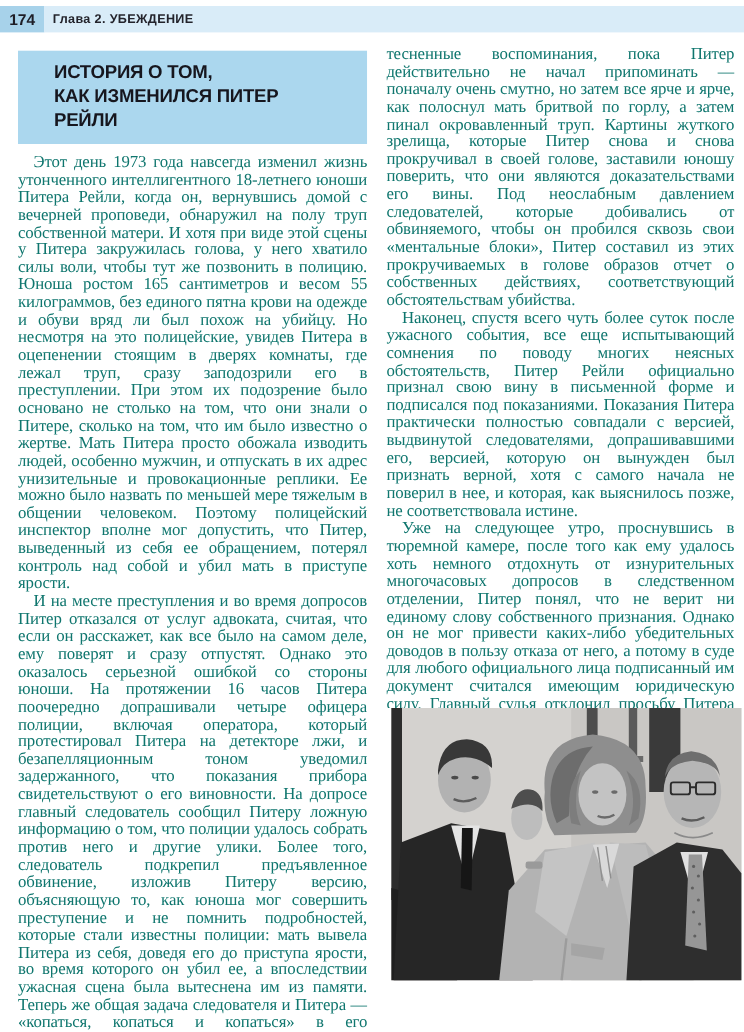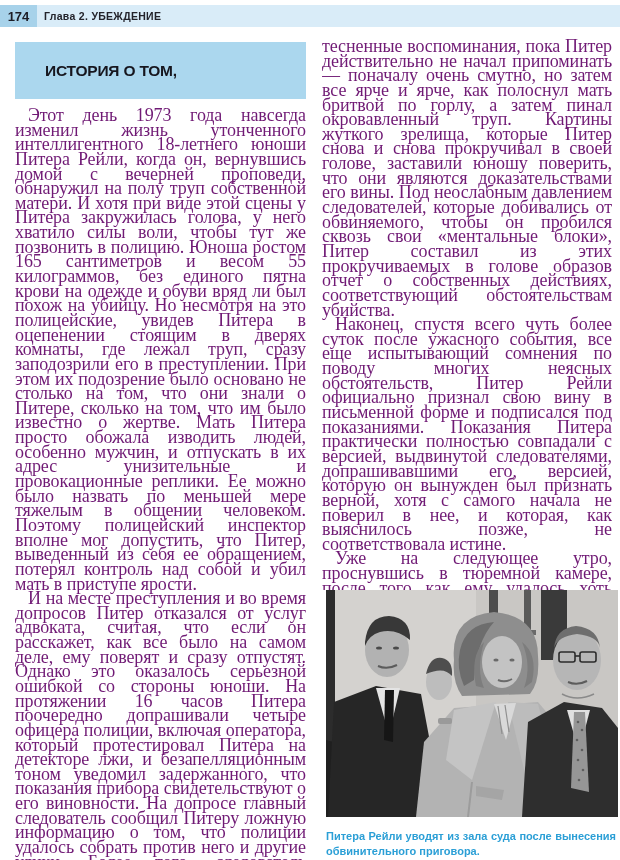--- a/index.html
+++ b/index.html
@@ -28,22 +28,22 @@
   
   .content {
     position:absolute; top:42px; left:15px; width:597px; height:818px;
     display:flex; gap:16px;
   }
   .col { width:291px; position:relative; }
   .col-right { width:290px; margin-top:-3px; }
   .col-left { overflow:hidden; height:818px; }
   .col-text-right { height:551px; overflow:hidden; }
   p.body {
-    font-size:18px; line-height:14.64px; letter-spacing:-0.1px;
-    color:#701a75; text-align:justify;
+    font-size:14px; line-height:14.64px; letter-spacing:-0.1px;
+    color:#0f766e; text-align:justify;
   }
   p.indent { text-indent:13px; }
   
   .story-box {
     background:#abd7ee; padding:9px 22px 9px 30px; margin-bottom:9px;
     min-height:57px; display:flex; flex-direction:column; justify-content:center;
   }
   .story-box .ttl {
     font-family:"Liberation Sans", sans-serif;
     font-size:15.5px; font-weight:700; line-height:20px;
@@ -69,20 +69,21 @@
   <header class="chapter-header">
     <div class="pagenum-box">174</div>
     <div class="chapter-strip">Глава 2. УБЕЖДЕНИЕ</div>
   </header>
 
   <div class="content">
 
     <div class="col col-left">
       <div class="story-box">
         <div class="ttl">ИСТОРИЯ О ТОМ,</div>
+        <div class="ttl">КАК ИЗМЕНИЛСЯ ПИТЕР РЕЙЛИ</div>
       </div>
       <p class="body indent">Этот день 1973 года навсегда изменил жизнь утонченного интеллигентного 18-летнего юноши Питера Рейли, когда он, вернувшись домой с вечерней проповеди, обнаружил на полу труп собственной матери. И хотя при виде этой сцены у Питера закружилась голова, у него хватило силы воли, чтобы тут же позвонить в полицию. Юноша ростом 165 сантиметров и весом 55 килограммов, без единого пятна крови на одежде и обуви вряд ли был похож на убийцу. Но несмотря на это полицейские, увидев Питера в оцепенении стоящим в дверях комнаты, где лежал труп, сразу заподозрили его в преступлении. При этом их подозрение было основано не столько на том, что они знали о Питере, сколько на том, что им было известно о жертве. Мать Питера просто обожала изводить людей, особенно мужчин, и отпускать в их адрес унизительные и провокационные реплики. Ее можно было назвать по меньшей мере тяжелым в общении человеком. Поэтому полицейский инспектор вполне мог допустить, что Питер, выведенный из себя ее обращением, потерял контроль над собой и убил мать в приступе ярости.</p>
       <p class="body indent">И на месте преступления и во время допросов Питер отказался от услуг адвоката, считая, что если он расскажет, как все было на самом деле, ему поверят и сразу отпустят. Однако это оказалось серьезной ошибкой со стороны юноши. На протяжении 16 часов Питера поочередно допрашивали четыре офицера полиции, включая оператора, который протестировал Питера на детекторе лжи, и безапелляционным тоном уведомил задержанного, что показания прибора свидетельствуют о его виновности. На допросе главный следователь сообщил Питеру ложную информацию о том, что полиции удалось собрать против него и другие улики. Более того, следователь подкрепил предъявленное обвинение, изложив Питеру версию, объясняющую то, как юноша мог совершить преступение и не помнить подробностей, которые стали известны полиции: мать вывела Питера из себя, доведя его до приступа ярости, во время которого он убил ее, а впоследствии ужасная сцена была вытеснена им из памяти. Теперь же общая задача следователя и Питера — «копаться, копаться и копаться» в его бессознательном, пока воспоминания об убийстве не будут восстановлены.</p>
       <p class="body indent">И они копались, копались и копались, пытаясь всеми возможными способами восстановить вы-</p>
     </div>
 
     <div class="col col-right">
       <div class="col-text-right">
         <p class="body">тесненные воспоминания, пока Питер действительно не начал припоминать — поначалу очень смутно, но затем все ярче и ярче, как полоснул мать бритвой по горлу, а затем пинал окровавленный труп. Картины жуткого зрелища, которые Питер снова и снова прокручивал в своей голове, заставили юношу поверить, что они являются доказательствами его вины. Под неослабным давлением следователей, которые добивались от обвиняемого, чтобы он пробился сквозь свои «ментальные блоки», Питер составил из этих прокручиваемых в голове образов отчет о собственных действиях, соответствующий обстоятельствам убийства.</p>
         <p class="body indent">Наконец, спустя всего чуть более суток после ужасного события, все еще испытывающий сомнения по поводу многих неясных обстоятельств, Питер Рейли официально признал свою вину в письменной форме и подписался под показаниями. Показания Питера практически полностью совпадали с версией, выдвинутой следователями, допрашивавшими его, версией, которую он вынужден был признать верной, хотя с самого начала не поверил в нее, и которая, как выяснилось позже, не соответствовала истине.</p>
@@ -149,18 +150,17 @@
             <circle cx="253" cy="190" r="1.3"></circle>
           </g>
           <ellipse cx="251" cy="70" rx="24" ry="30" fill="#b6b6b6"></ellipse>
           <path d="M228,58 Q230,38 250,36 Q272,38 274,58 Q272,46 251,44 Q232,46 228,58 Z" fill="#6e6e6e"></path>
           <rect x="233" y="62" width="16" height="10" rx="2" fill="none" stroke="#2b2b2b" stroke-width="1.6"></rect>
           <rect x="254" y="62" width="16" height="10" rx="2" fill="none" stroke="#2b2b2b" stroke-width="1.6"></rect>
           <path d="M249,66 L254,66" stroke="#2b2b2b" stroke-width="1.6"></path>
           <path d="M242,92 Q251,96 261,91" stroke="#5c5c5c" stroke-width="2" fill="none"></path>
           <path d="M236,104 Q251,112 268,104" stroke="#8a8a8a" stroke-width="1.5" fill="none"></path>
         </svg>
-        <figcaption class="photo-caption">Питера Рейли уводят из зала суда после вынесения обвинительного приговора.</figcaption>
       </figure>
     </div>
 
   </div>
 </div>
 
 </body></html>

